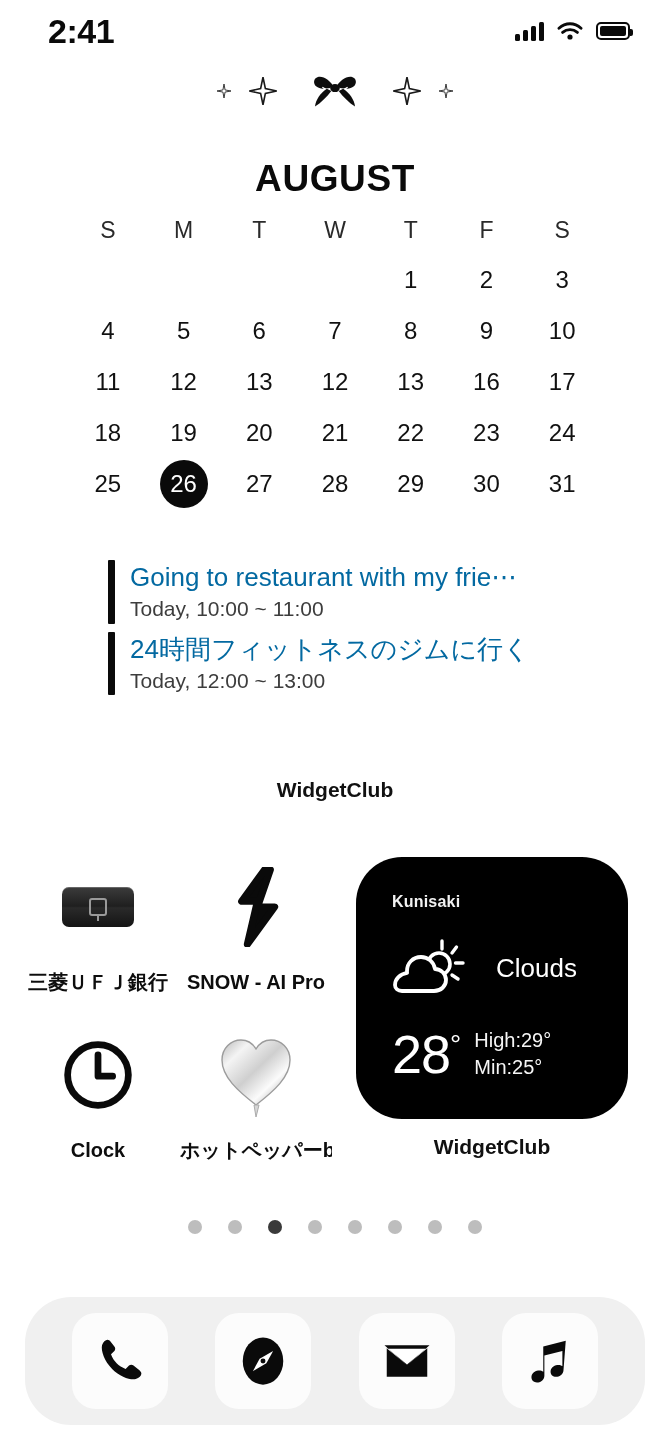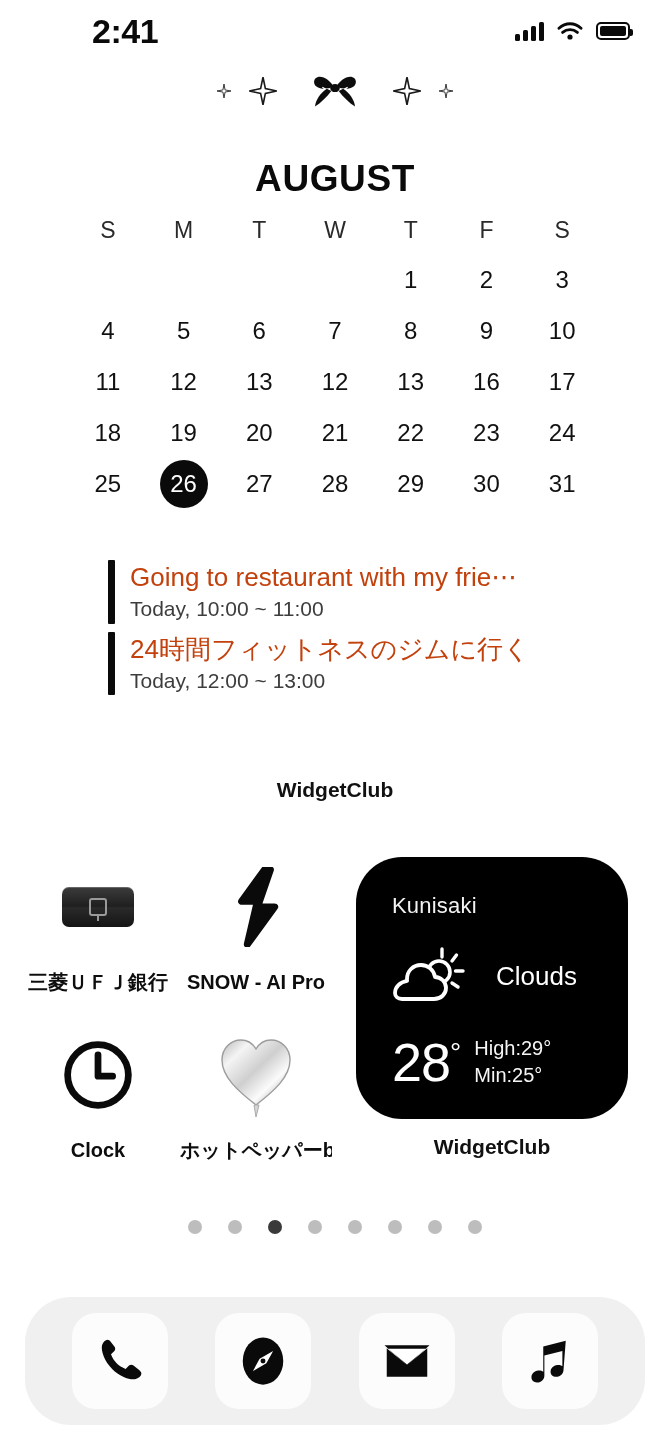--- a/index.html
+++ b/index.html
@@ -11,21 +11,21 @@
     overflow:hidden;
   }
   .screen{ position:relative; width:670px; height:1452px; background:#fff; }
 
   
   .statusbar{
     position:absolute; top:0; left:0; width:670px; height:62px;
     display:flex; align-items:center; justify-content:space-between;
     padding:0 40px 0 48px;
   }
-  .status-time{ font-size:34px; font-weight:700; letter-spacing:-.5px; line-height:1;margin-left:44px; }
+  .status-time{ font-size:34px; font-weight:700; letter-spacing:-.5px; line-height:1; }
   .status-right{ display:flex; align-items:center; gap:13px; }
   .sig{ display:flex; align-items:flex-end; gap:3px; height:20px; }
   .sig i{ width:5px; background:#0a0a0a; border-radius:1.5px; display:block; }
   .sig i:nth-child(1){ height:7px; }
   .sig i:nth-child(2){ height:11px; }
   .sig i:nth-child(3){ height:15px; }
   .sig i:nth-child(4){ height:19px; }
   .batt{
     width:34px; height:18px; border:2px solid #0a0a0a; border-radius:5px;
     position:relative; padding:2px;
@@ -68,21 +68,21 @@
     display:flex; align-items:center; justify-content:center;
     font-size:24px;
   }
 
   
   .events{ position:absolute; top:560px; left:108px; width:470px; }
   .event{ display:flex; gap:15px; margin-bottom:8px; }
   .event-bar{ width:7px; background:#0a0a0a; border-radius:1px; flex:0 0 7px; }
   .event-text{ flex:1; min-width:0; padding-top:1px; }
   .event-title{
-    font-size:26px; font-weight:400; color:#c2410c; line-height:1.28;
+    font-size:26px; font-weight:400; color:#0369a1; line-height:1.28;
     white-space:nowrap; overflow:hidden;
   }
   .event-time{ font-size:21px; color:#3d3d3d; line-height:1.35; margin-top:1px; }
 
   .widget-caption{
     position:absolute; width:670px; text-align:center;
     font-size:21px; font-weight:600; color:#111;
   }
   #calCaption{ top:778px; }
 
@@ -123,21 +123,21 @@
   .heart-balloon{ width:80px; height:88px; }
   .clock-ico{ width:72px; height:72px; }
   .bolt-ico{ width:58px; height:80px; }
 
   
   .weather{
     position:absolute; left:356px; top:857px;
     width:272px; height:262px; border-radius:46px; background:#000;
     color:#fff; padding:36px 30px 0 36px;
   }
-  .w-city{ font-size:22px; font-weight:400; color:#f2f2f2; letter-spacing:.2px; }
+  .w-city{ font-size:16px; font-weight:700; color:#f2f2f2; letter-spacing:.2px; }
   .w-mid{ display:flex; align-items:center; gap:28px; margin-top:28px; }
   .w-icon{ width:76px; height:58px; flex:0 0 76px; }
   .w-cond{ font-size:26px; font-weight:400; }
   .w-bot{ display:flex; align-items:flex-end; gap:14px; margin-top:22px; }
   .w-temp{ font-size:54px; font-weight:300; line-height:1; letter-spacing:-1px; }
   .w-temp sup{ font-size:28px; vertical-align:super; line-height:1; }
   .w-hl{ padding-top:8px; }
   .w-hl div{ font-size:20px; line-height:1.35; color:#f5f5f5; }
   #weatherCaption{ top:1135px; left:356px; width:272px; }
 

